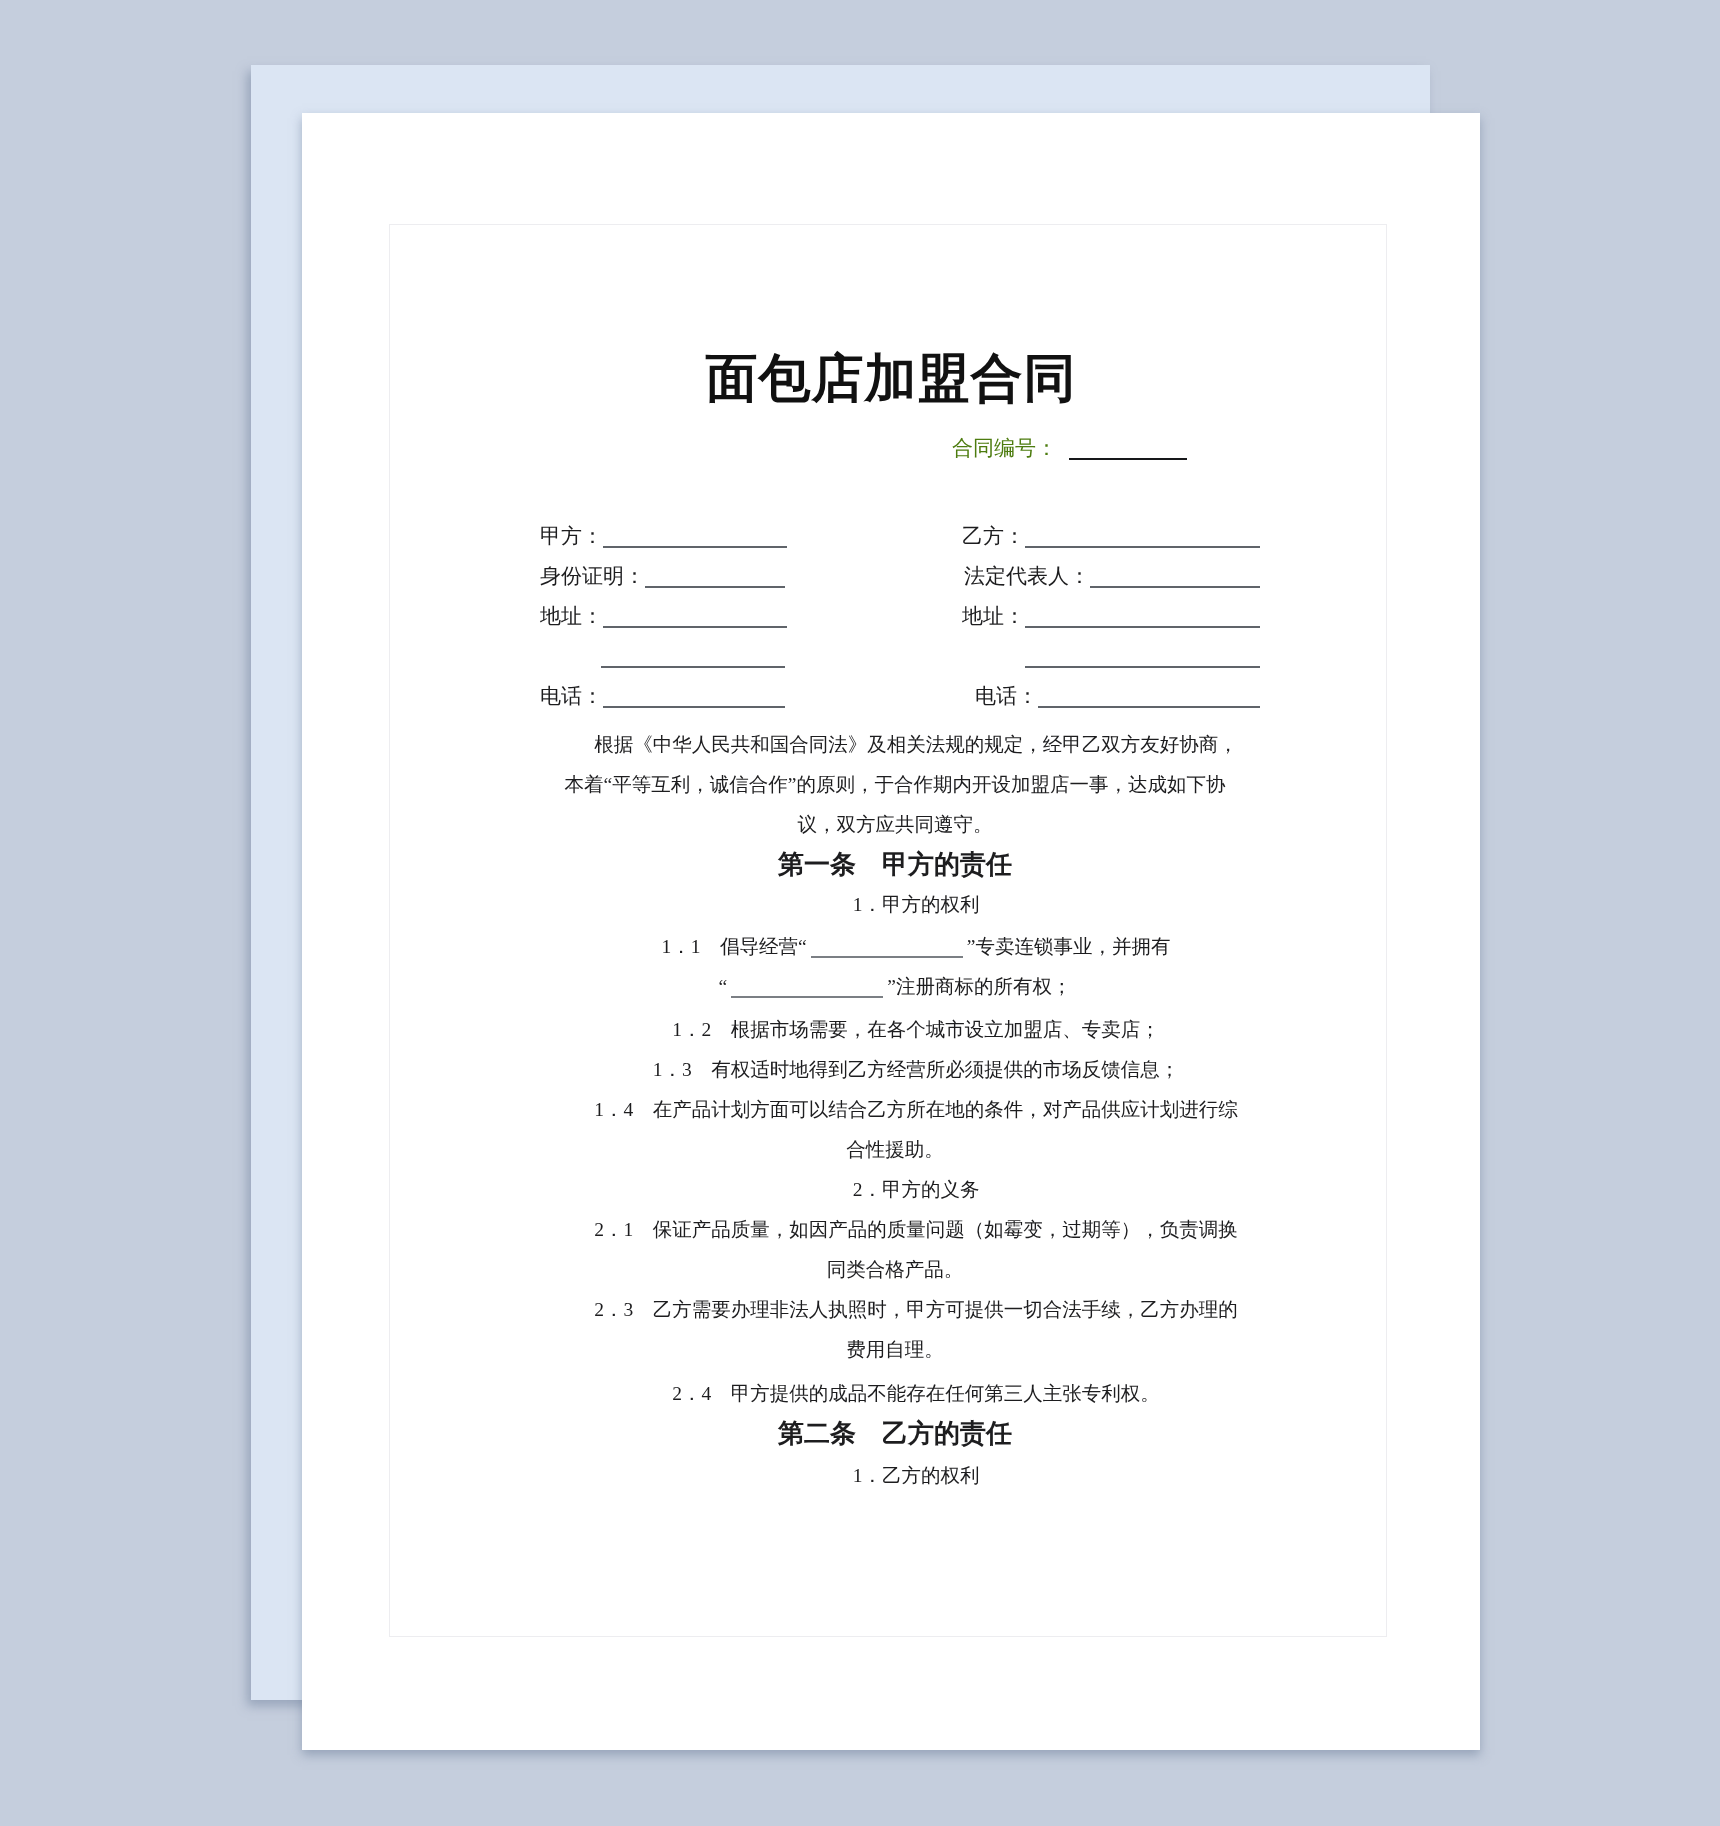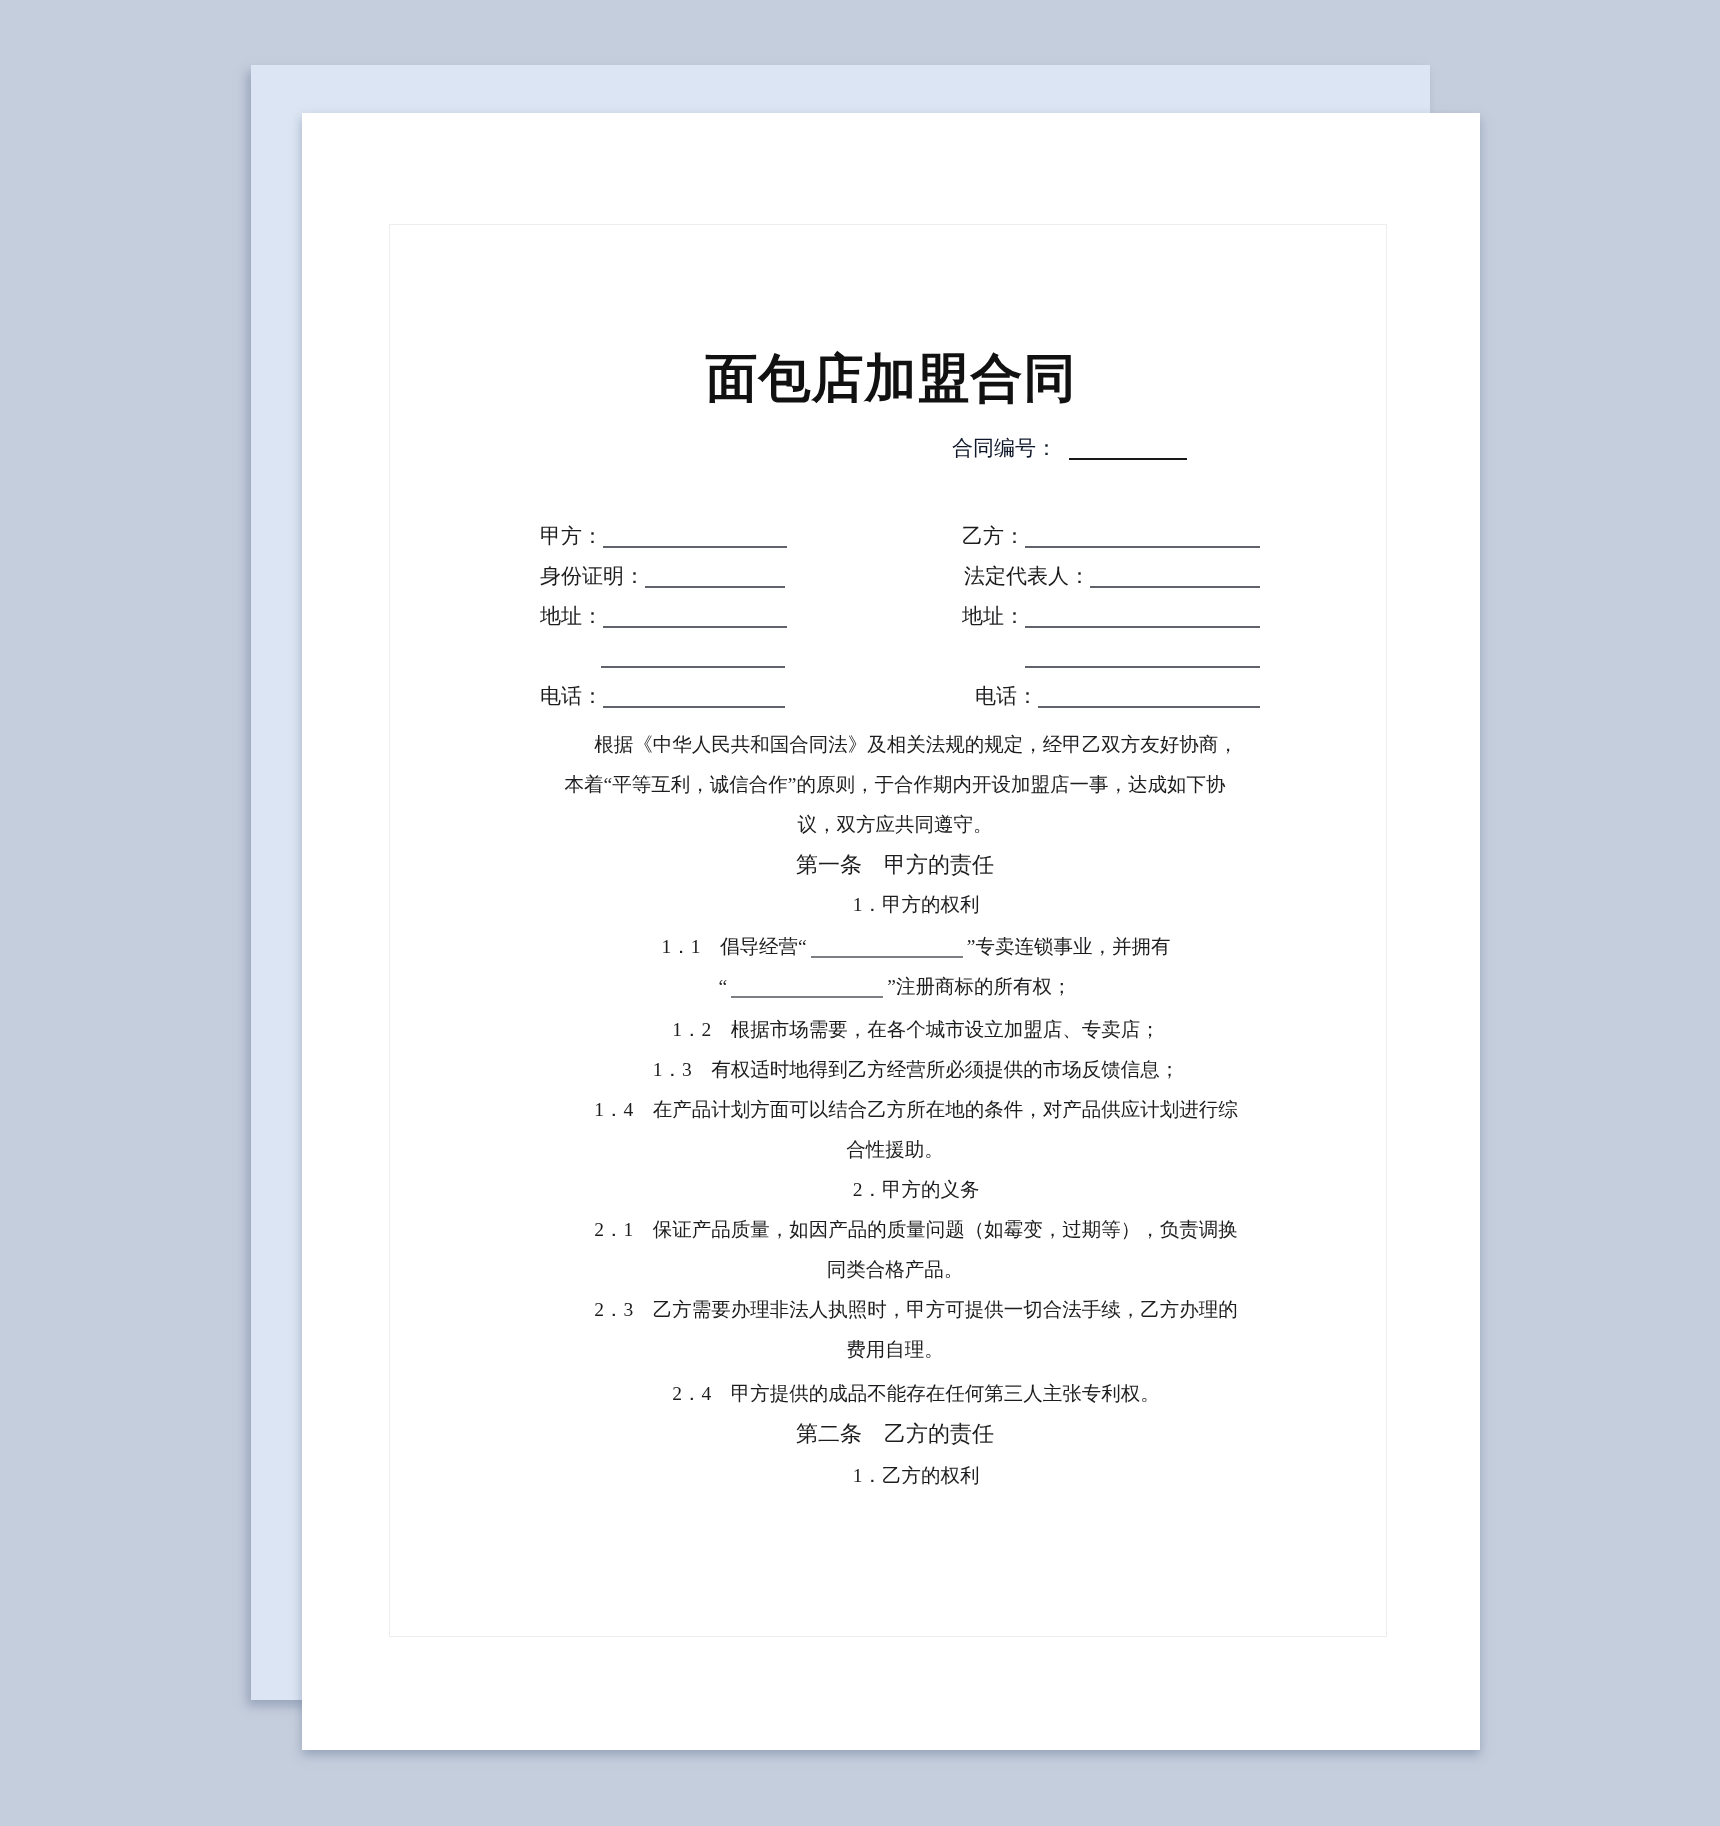--- a/index.html
+++ b/index.html
@@ -23,21 +23,21 @@
     position:absolute;left:87px;top:111px;width:996px;height:1411px;
     border:1px solid #ededf0;background:#ffffff;
   }
   .title{
     position:absolute;left:0;top:237px;width:100%;
     text-align:center;font-size:52px;font-weight:bold;color:#111;
     letter-spacing:1px;line-height:58px;
   }
   .contract-no{
     position:absolute;left:650px;top:318px;height:34px;line-height:34px;
-    font-size:21px;color:#0f172a;white-space:nowrap;
+    font-size:21px;color:#4d7c0f;white-space:nowrap;
   }
   .blank{
     display:inline-block;height:24px;vertical-align:-5px;
     border-bottom:2px solid #60646a;
   }
   .blank.dark{border-bottom:2px solid #17181a;margin-left:12px;}
   .form{
     position:absolute;left:238px;top:403px;width:720px;
     font-size:21px;color:#1d1d1f;
   }
@@ -46,21 +46,21 @@
   .form .cell-r{flex:1;text-align:right;}
   .w184{width:184px}.w140{width:140px}.w182{width:182px}
   .w235{width:235px}.w170{width:170px}.w222{width:222px}
   .ml61{margin-left:61px}.ml63{margin-left:63px}
   .doc-body{
     position:absolute;left:238px;top:612px;width:710px;
     font-size:19.5px;color:#1d1d1f;
   }
   .ln{height:40px;line-height:40px;white-space:nowrap;text-align:center;}
   .indent{padding-left:42px;}
-  .bold{font-weight:normal;font-size:22px;}
+  .bold{font-weight:bold;font-size:26px;}
   .mt2{margin-top:2px}.mt3{margin-top:3px}.mt4{margin-top:4px}
   .cblank{width:152px;margin:0 4px;border-color:#7b7f84;}
 </style>
 </head>
 <body>
 
 <div class="stage">
   <div class="back-sheet"></div>
 
   <div class="page">

